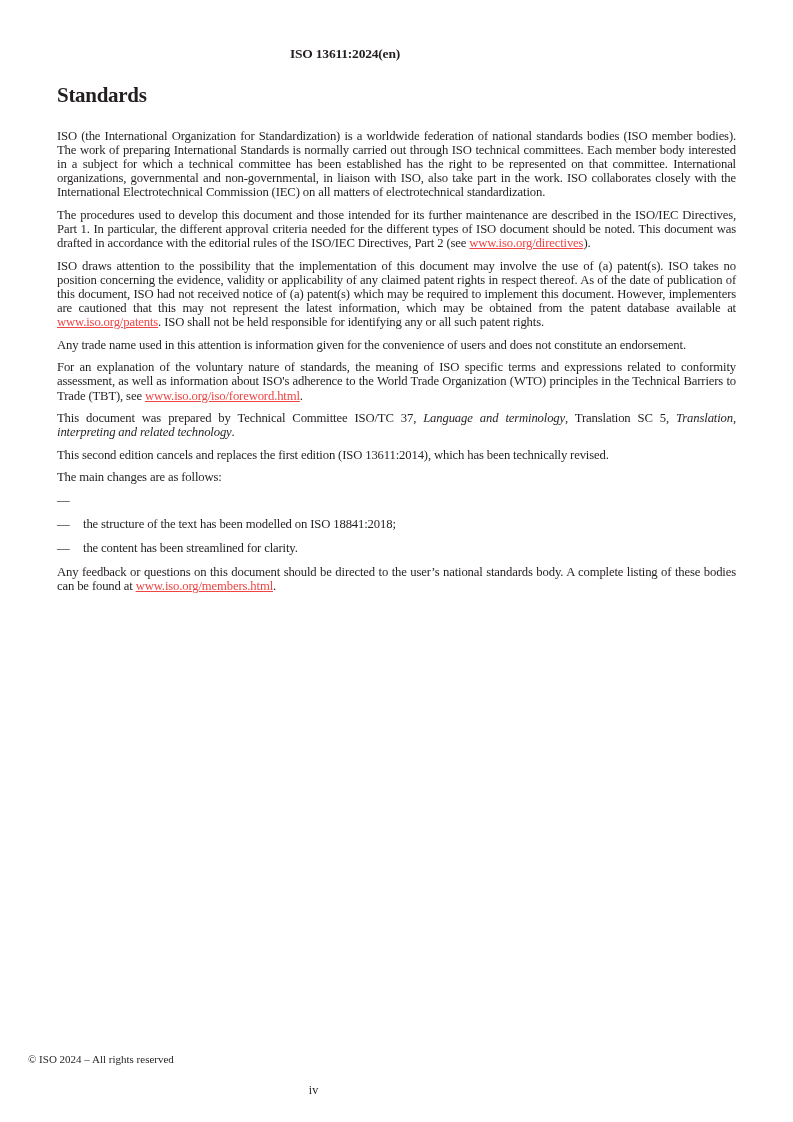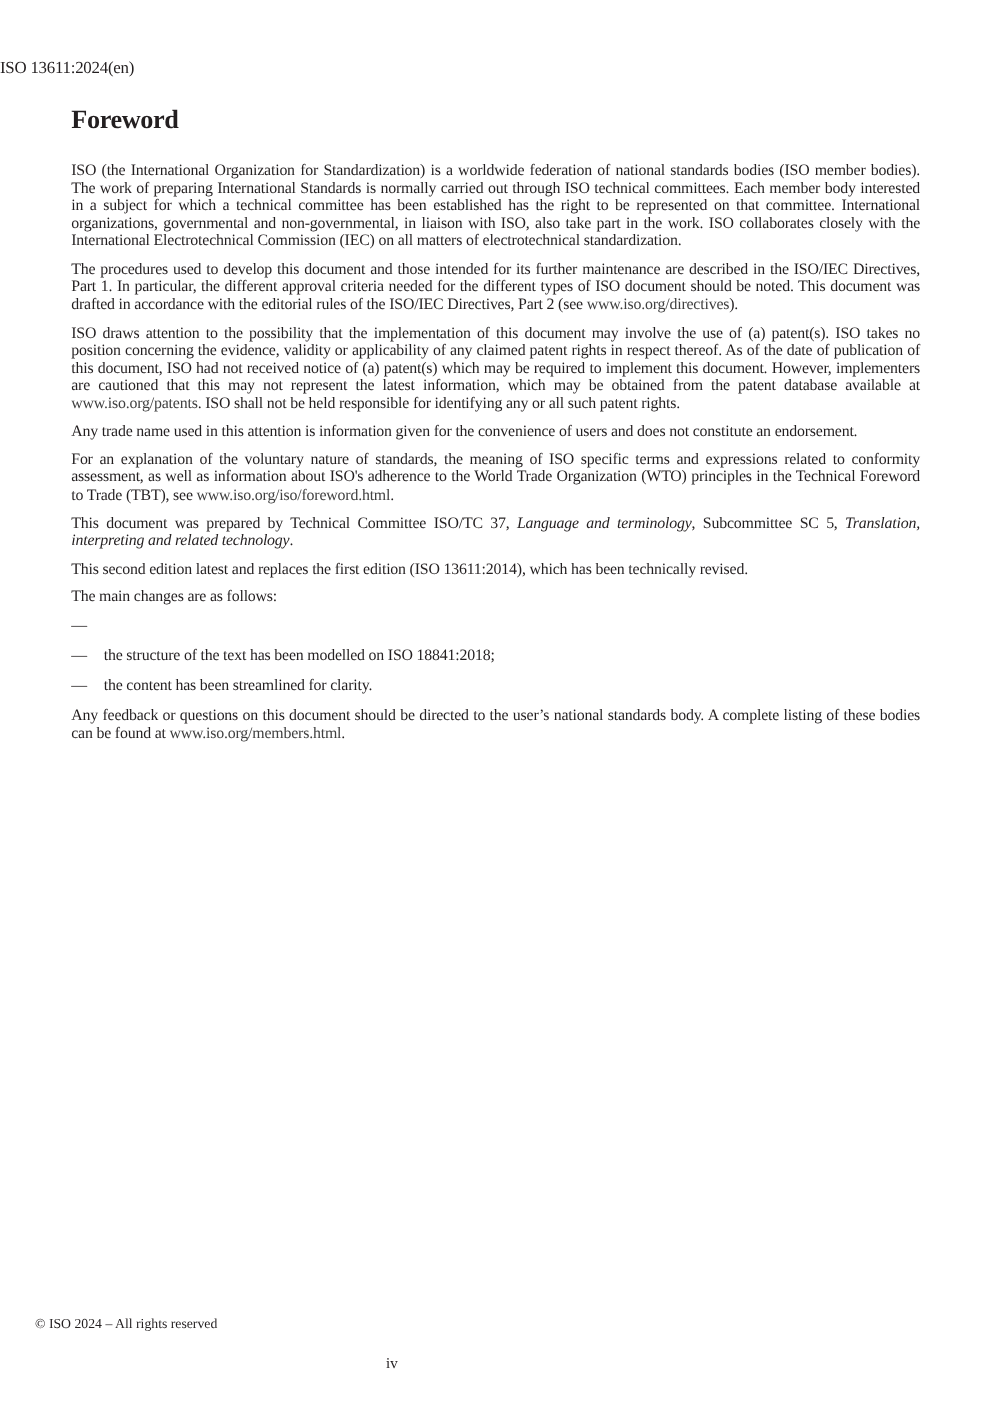--- a/index.html
+++ b/index.html
@@ -2,67 +2,67 @@
 <html><head>
 <meta charset="utf-8">
 <style>
   html, body { margin: 0; padding: 0; background: #ffffff; }
   body {
     width: 793px; height: 1122px; position: relative; overflow: hidden;
     font-family: "Liberation Serif", "DejaVu Serif", serif;
     color: #231f20;
   }
   .header {
-    position: absolute; top: 46px; left: 0; width: 690px; text-align: left;
-    font-weight: normal; font-size: 13.5px; letter-spacing: -0.2px;
+    position: absolute; top: 46px; left: 0; width: 690px; text-align: center;
+    font-weight: bold; font-size: 13.5px; letter-spacing: -0.2px;
   }
   .title {
     position: absolute; top: 83px; left: 57px; margin: 0;
     font-size: 21px; font-weight: bold; letter-spacing: -0.3px;
   }
   .content {
     position: absolute; top: 129px; left: 57px; width: 679px;
     font-size: 12.7px; line-height: 14.1px; letter-spacing: -0.15px;
   }
   .content p { margin: 0 0 8.5px 0; text-align: justify; }
-  .content a { color: #404040; }
+  .content a { color: #ef4444; text-decoration: underline; }
   .content ul { list-style: none; margin: 0; padding: 0; }
   .content li { display: flex; margin: 0 0 10px 0; }
   .content li .dash { width: 26px; flex: none; }
   .footer-copy {
     position: absolute; top: 1053px; left: 0; width: 793px; text-align: left;
     font-size: 11px;
     padding-left: 28px;
   }
   .footer-page {
     position: absolute; top: 1083px; left: 0; width: 627px; text-align: center;
     font-size: 12px;
   }
 </style>
 </head>
 <body>
 
 <div class="header">ISO 13611:2024(en)</div>
 
-<h1 class="title">Foreword</h1>
+<h1 class="title">Standards</h1>
 
 <div class="content">
   <p>ISO (the International Organization for Standardization) is a worldwide federation of national standards bodies (ISO member bodies). The work of preparing International Standards is normally carried out through ISO technical committees. Each member body interested in a subject for which a technical committee has been established has the right to be represented on that committee. International organizations, governmental and non-governmental, in liaison with ISO, also take part in the work. ISO collaborates closely with the International Electrotechnical Commission (IEC) on all matters of electrotechnical standardization.</p>
 
   <p><span>The procedures used to develop this document and those intended for its further maintenance are described in the ISO/IEC Directives, Part 1. In particular, the different approval criteria needed for the different types of ISO document should be noted. This document was drafted in accordance with the editorial rules of the ISO/IEC Directives, Part 2 (see </span><a>www.iso.org/directives</a><span>).</span></p>
 
   <p><span>ISO draws attention to the possibility that the implementation of this document may involve the use of (a) patent(s). ISO takes no position concerning the evidence, validity or applicability of any claimed patent rights in respect thereof. As of the date of publication of this document, ISO had not received notice of (a) patent(s) which may be required to implement this document. However, implementers are cautioned that this may not represent the latest information, which may be obtained from the patent database available at </span><a>www.iso.org/patents</a><span>. ISO shall not be held responsible for identifying any or all such patent rights.</span></p>
 
   <p>Any trade name used in this attention is information given for the convenience of users and does not constitute an endorsement.</p>
 
-  <p><span>For an explanation of the voluntary nature of standards, the meaning of ISO specific terms and expressions related to conformity assessment, as well as information about ISO's adherence to the World Trade Organization (WTO) principles in the Technical Foreword to Trade (TBT), see </span><a>www.iso.org/iso/foreword.html</a><span>.</span></p>
+  <p><span>For an explanation of the voluntary nature of standards, the meaning of ISO specific terms and expressions related to conformity assessment, as well as information about ISO's adherence to the World Trade Organization (WTO) principles in the Technical Barriers to Trade (TBT), see </span><a>www.iso.org/iso/foreword.html</a><span>.</span></p>
 
-  <p><span>This document was prepared by Technical Committee ISO/TC 37, </span><i>Language and terminology</i><span>, Subcommittee SC 5, </span><i>Translation, interpreting and related technology</i><span>.</span></p>
+  <p><span>This document was prepared by Technical Committee ISO/TC 37, </span><i>Language and terminology</i><span>, Translation SC 5, </span><i>Translation, interpreting and related technology</i><span>.</span></p>
 
-  <p>This second edition latest and replaces the first edition (ISO 13611:2014), which has been technically revised.</p>
+  <p>This second edition cancels and replaces the first edition (ISO 13611:2014), which has been technically revised.</p>
 
   <p>The main changes are as follows:</p>
 
   <ul>
     <li>
         <span class="dash">—</span>
       </li>
     <li>
         <span class="dash">—</span>
         <span>the structure of the text has been modelled on ISO 18841:2018;</span>

